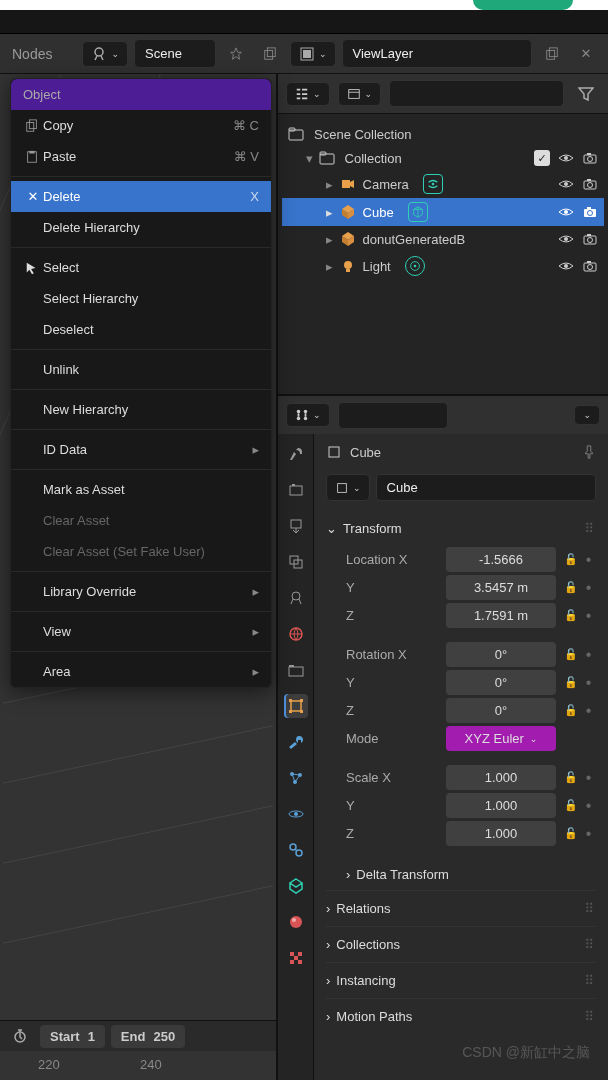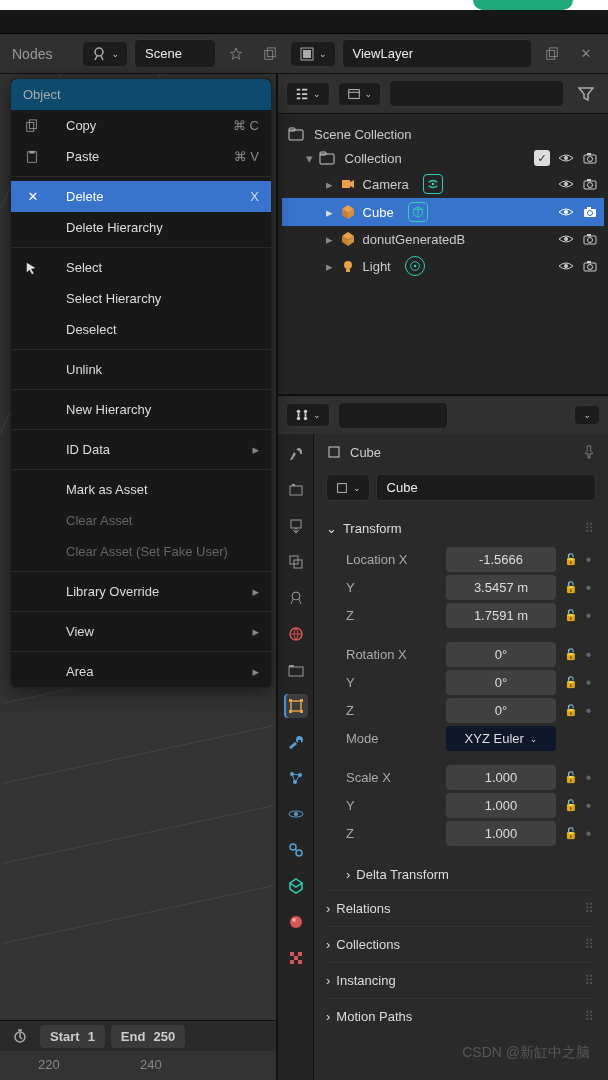--- a/index.html
+++ b/index.html
@@ -14,22 +14,22 @@
   .right-header { flex: 1; display: flex; align-items: center; gap: 6px; }
   
   .drop-btn { background: #1c1c1c; border: 1px solid #333; border-radius: 5px; padding: 4px 8px; color: #ccc; display: flex; align-items: center; gap: 4px; cursor: pointer; }
   .text-field { background: #1c1c1c; border: 1px solid #333; border-radius: 5px; padding: 6px 10px; color: #eee; flex: 1; }
   .icon-btn { width: 28px; height: 28px; display: flex; align-items: center; justify-content: center; color: #888; cursor: pointer; border-radius: 4px; }
   
   .nodes-label { color: #999; font-size: 14px; padding-left: 4px; }
   
   
   .context-menu { position: absolute; left: 10px; top: 78px; width: 262px; background: #181818; border: 1px solid #222; border-radius: 6px; z-index: 10; box-shadow: 0 4px 20px rgba(0,0,0,.5); }
-  .menu-header { padding: 8px 12px; color: #aaa; background: #0c4a6e; border-radius: 6px 6px 0 0; }
-  .menu-item { padding: 8px 14px; color: #ddd; display: flex; align-items: center; gap: 25px; cursor: pointer; position: relative; }
+  .menu-header { padding: 8px 12px; color: #aaa; background: #4c1d95; border-radius: 6px 6px 0 0; }
+  .menu-item { padding: 8px 14px; color: #ddd; display: flex; align-items: center; gap: 2px; cursor: pointer; position: relative; }
   .menu-item.selected { background: #3873cc; color: #fff; }
   .menu-item.disabled { color: #666; }
   .menu-sep { height: 1px; background: #2a2a2a; margin: 4px 0; }
   .shortcut { position: absolute; right: 12px; color: #888; }
   .submenu-arrow { position: absolute; right: 12px; color: #888; }
   .menu-icon { width: 16px; text-align: center; color: #999; }
   
   
   .main-split { display: flex; position: absolute; left: 0; top: 74px; right: 0; bottom: 0; }
   .left-panel { width: 276px; background: #222; position: relative; }
@@ -77,21 +77,21 @@
   .props-content { flex: 1; padding: 10px 12px; overflow: auto; }
   .breadcrumb { display: flex; align-items: center; gap: 8px; color: #ccc; margin-bottom: 14px; }
   .name-field { background: #1c1c1c; border: 1px solid #333; border-radius: 4px; padding: 5px 10px; flex: 1; color: #eee; }
   .panel-header { display: flex; align-items: center; gap: 6px; padding: 8px 0; color: #ddd; cursor: pointer; }
   .panel-header .grip { margin-left: auto; color: #555; letter-spacing: 2px; }
   .prop-row { display: flex; align-items: center; gap: 8px; margin: 3px 0; padding-left: 20px; }
   .prop-label { width: 92px; text-align: left; color: #aaa; }
   .prop-value { background: #404040; border-radius: 4px; padding: 5px 0; width: 110px; text-align: center; color: #ddd; }
   .lock-ic { color: #666; font-size: 11px; }
   .dot-ic { color: #666; font-size: 16px; }
-  .mode-drop { background: #0f172a; border-radius: 4px; padding: 5px 10px; color: #ddd; display: flex; align-items: center; gap: 6px; width: 110px; justify-content: center; }
+  .mode-drop { background: #a21caf; border-radius: 4px; padding: 5px 10px; color: #ddd; display: flex; align-items: center; gap: 6px; width: 110px; justify-content: center; }
   
   .section-row { display: flex; align-items: center; gap: 6px; padding: 10px 0; color: #ddd; cursor: pointer; border-top: 1px solid #333; }
   .section-row .grip { margin-left: auto; color: #555; letter-spacing: 2px; }
   
   .watermark { position: absolute; bottom: 18px; right: 18px; color: rgba(220,220,220,.25); font-size: 14px; z-index: 50; }
   
   .checkbox { width: 16px; height: 16px; background: #ddd; border-radius: 3px; display: flex; align-items: center; justify-content: center; color: #222; font-size: 11px; }
   
   svg { display: block; }
 </style>

